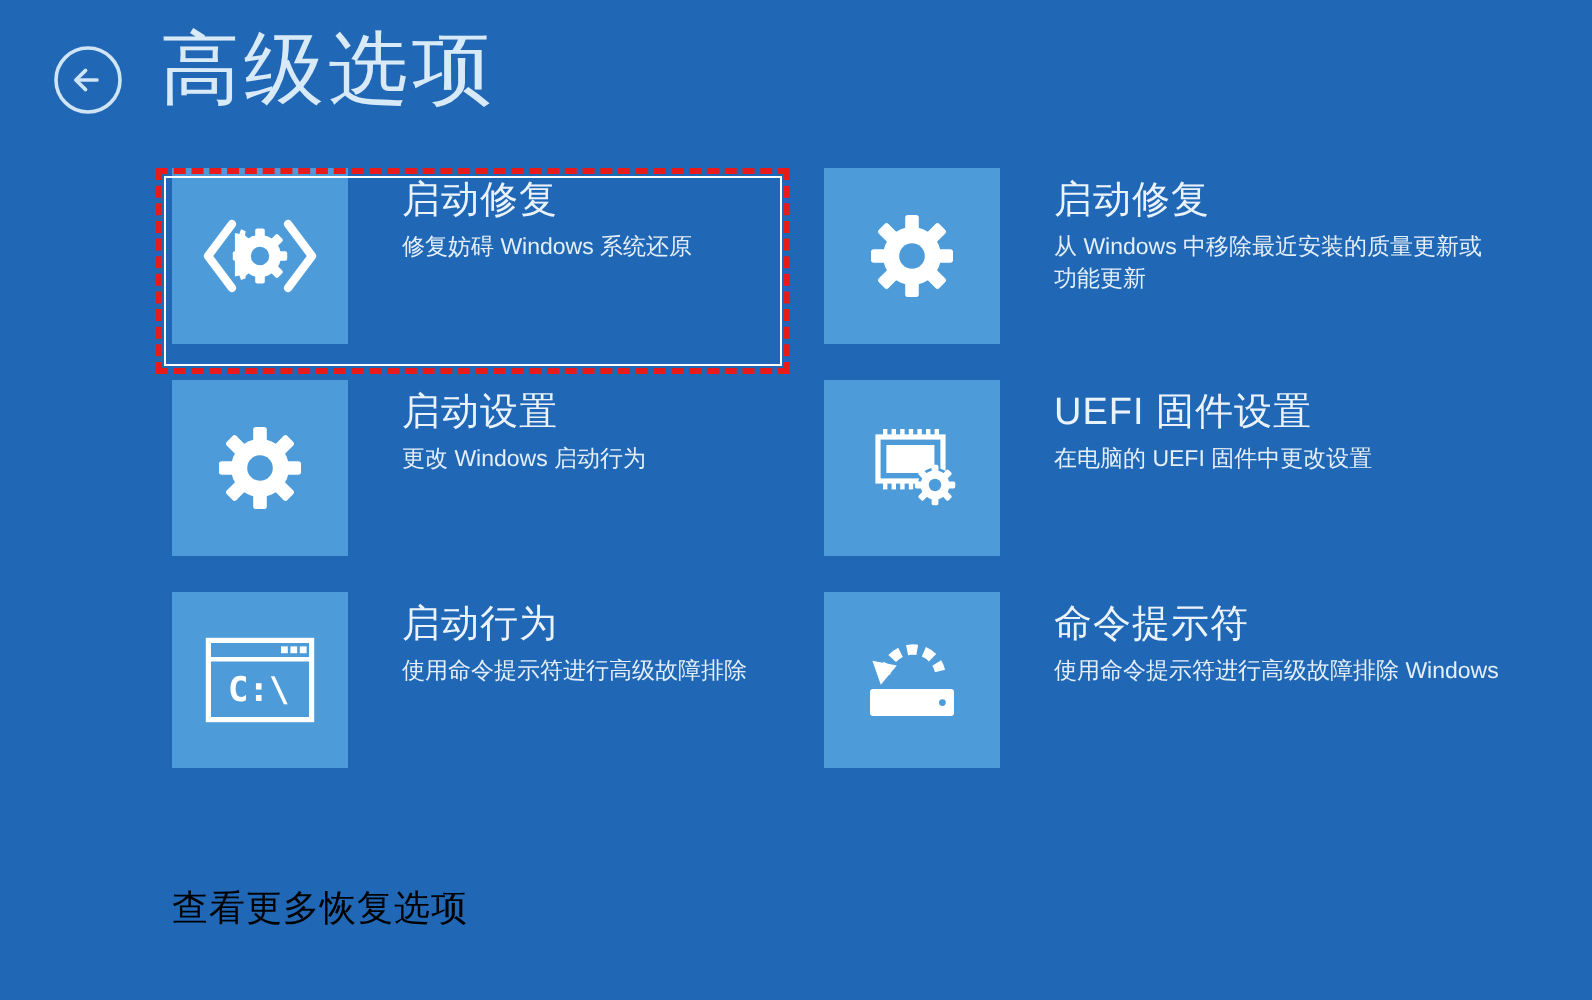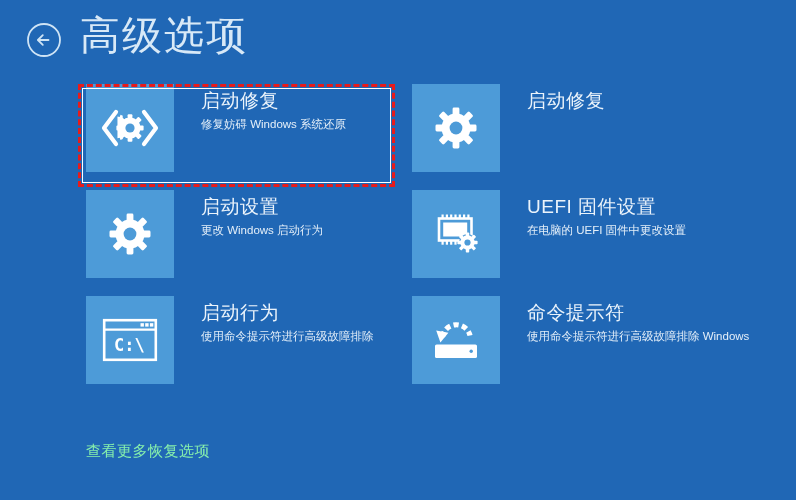--- a/index.html
+++ b/index.html
@@ -133,23 +133,23 @@
     right: 1px;
     bottom: 1px;
     border: 1px solid #ffffff;
   }
 
   
   .more-link {
     position: absolute;
     left: 86px;
     top: 442px;
-    font-size: 15px;
+    font-size: 18px;
     font-weight: 400;
-    color: #86efac;
+    color: #000000;
     letter-spacing: 0.5px;
     cursor: pointer;
     white-space: nowrap;
   }
 </style>
 </head>
 <body>
 
 <div class="screen">
 
@@ -208,20 +208,21 @@
               <rect x="37.5" y="21.6" width="8" height="6.8" rx="1.4"></rect>
               <rect x="9.3" y="9.3" width="6.8" height="8" rx="1.4" transform="rotate(-45 12.7 13.3)"></rect>
               <rect x="33.9" y="32.7" width="6.8" height="8" rx="1.4" transform="rotate(-45 37.3 36.7)"></rect>
               <rect x="33.9" y="9.3" width="6.8" height="8" rx="1.4" transform="rotate(45 37.3 13.3)"></rect>
               <rect x="9.3" y="32.7" width="6.8" height="8" rx="1.4" transform="rotate(45 12.7 36.7)"></rect>
             </g>
           </svg>
         </div>
         <div class="labels">
           <div class="opt-title">启动修复</div>
+          <div class="opt-desc">从 Windows 中移除最近安装的质量更新或功能更新</div>
         </div>
       </div>
 
     </div>
 
     <div class="row">
 
       <div class="option col-left">
         <div class="tile">
           <svg width="50" height="50" viewBox="0 0 50 50" aria-hidden="true">

